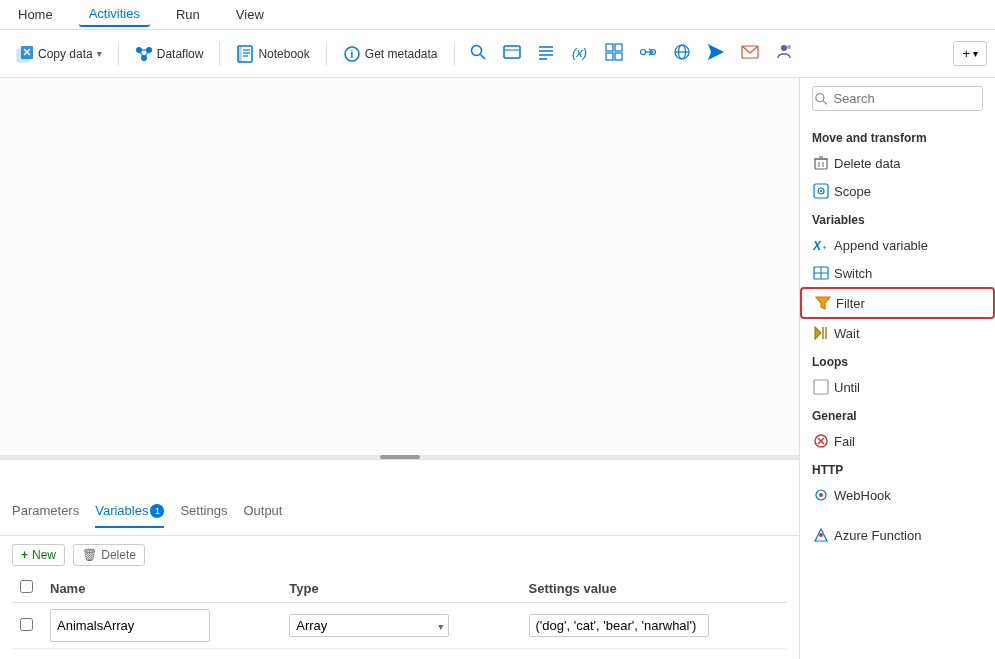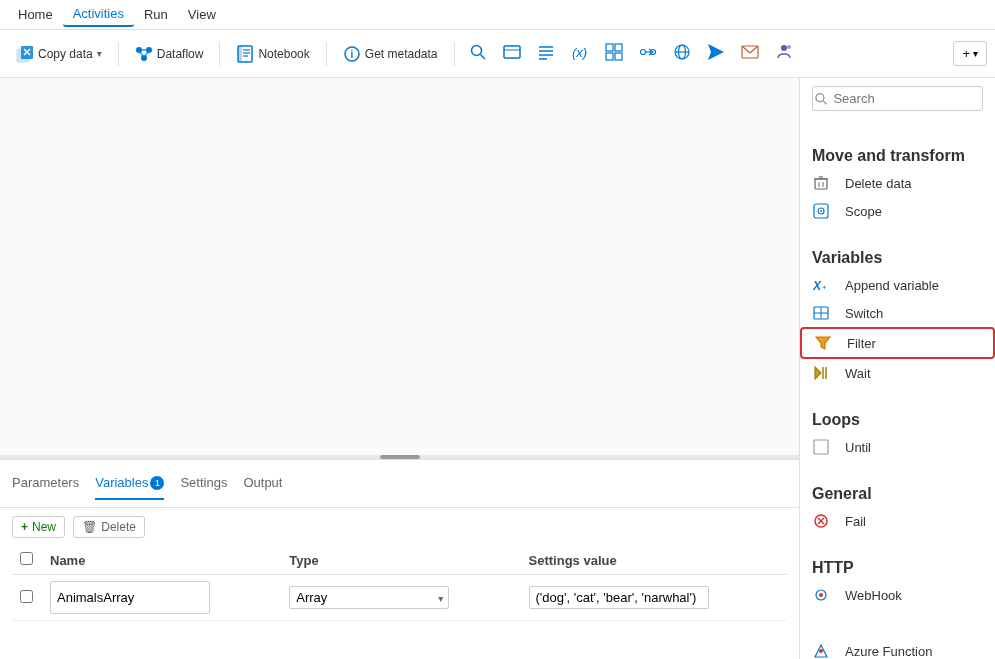--- a/index.html
+++ b/index.html
@@ -6,20 +6,21 @@
     body { font-family: 'Segoe UI', Arial, sans-serif; font-size: 13px; background: #f3f2f1; overflow: hidden; width: 995px; height: 659px; }
 
     
     .menu-bar {
       display: flex;
       align-items: center;
       background: #fff;
       border-bottom: 1px solid #e0e0e0;
       height: 30px;
       padding: 0 8px;
+      gap: 16px;
     }
     .menu-item {
       padding: 4px 10px;
       cursor: pointer;
       font-size: 13px;
       color: #333;
       border-radius: 3px;
     }
     .menu-item.active {
       color: #0078d4;
@@ -110,20 +111,21 @@
       display: flex;
       flex-direction: column;
     }
     .bottom-tabs {
       display: flex;
       align-items: center;
       border-bottom: 1px solid #e0e0e0;
       padding: 0 12px;
       height: 48px;
       gap: 16px;
+      margin-top: 28px;
     }
     .bottom-tab {
       font-size: 13px;
       color: #666;
       cursor: pointer;
       padding: 8px 0;
       border-bottom: 2px solid transparent;
     }
     .bottom-tab.active {
       color: #0078d4;
@@ -259,31 +261,30 @@
       background: transparent;
     }
 
     .right-panel-content {
       flex: 1;
       overflow-y: auto;
       padding: 4px 0;
     }
 
     .panel-section-title {
-      font-size: 16px;
+      font-size: 12px;
       font-weight: 600;
       color: #333;
       padding: 8px 12px 4px;
-      margin-top: 16px;
     }
 
     .panel-item {
       display: flex;
       align-items: center;
-      gap: 15px;
+      gap: 4px;
       padding: 5px 12px;
       cursor: pointer;
       font-size: 13px;
       color: #333;
     }
     .panel-item.highlighted {
       border: 2px solid #d13438;
       border-radius: 4px;
       background: #fff;
     }

